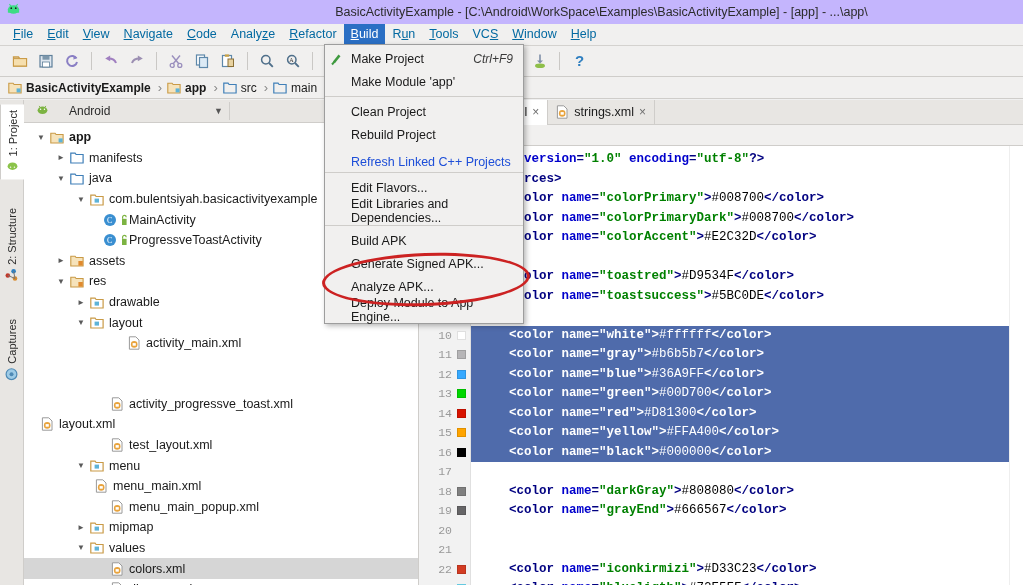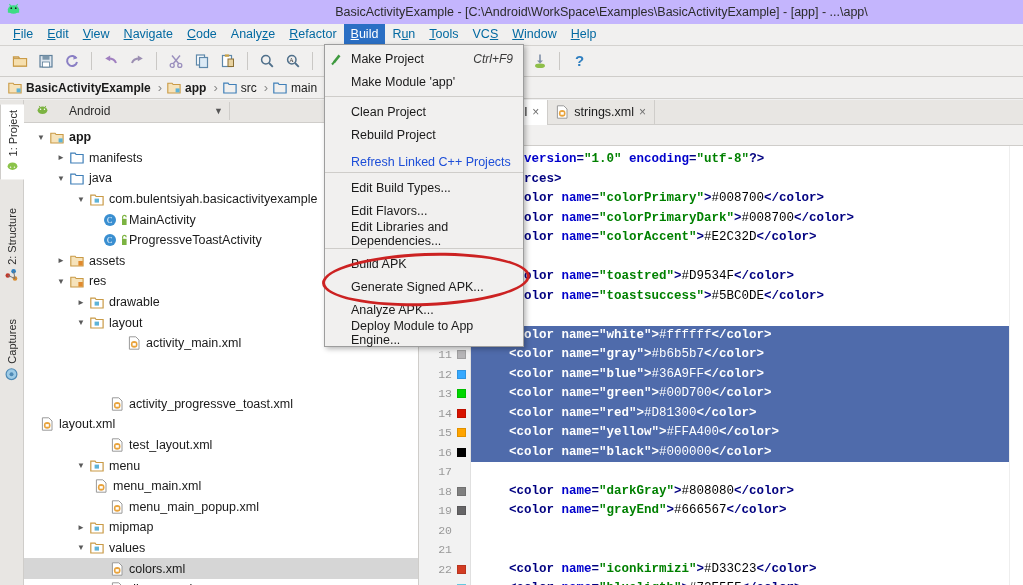--- a/index.html
+++ b/index.html
@@ -872,23 +872,20 @@
       <span>Clean Project</span>
     </div>
     <div class="mi">
       <span>Rebuild Project</span>
     </div>
     <div class="mi disabled">
       <span>Refresh Linked C++ Projects</span>
     </div>
     <div class="msep"></div>
     <div class="mi">
-      <span>Edit Build Types...</span>
-    </div>
-    <div class="mi">
       <span>Edit Flavors...</span>
     </div>
     <div class="mi">
       <span>Edit Libraries and Dependencies...</span>
     </div>
     <div class="msep"></div>
     <div class="mi">
       <span>Build APK</span>
     </div>
     <div class="mi">

